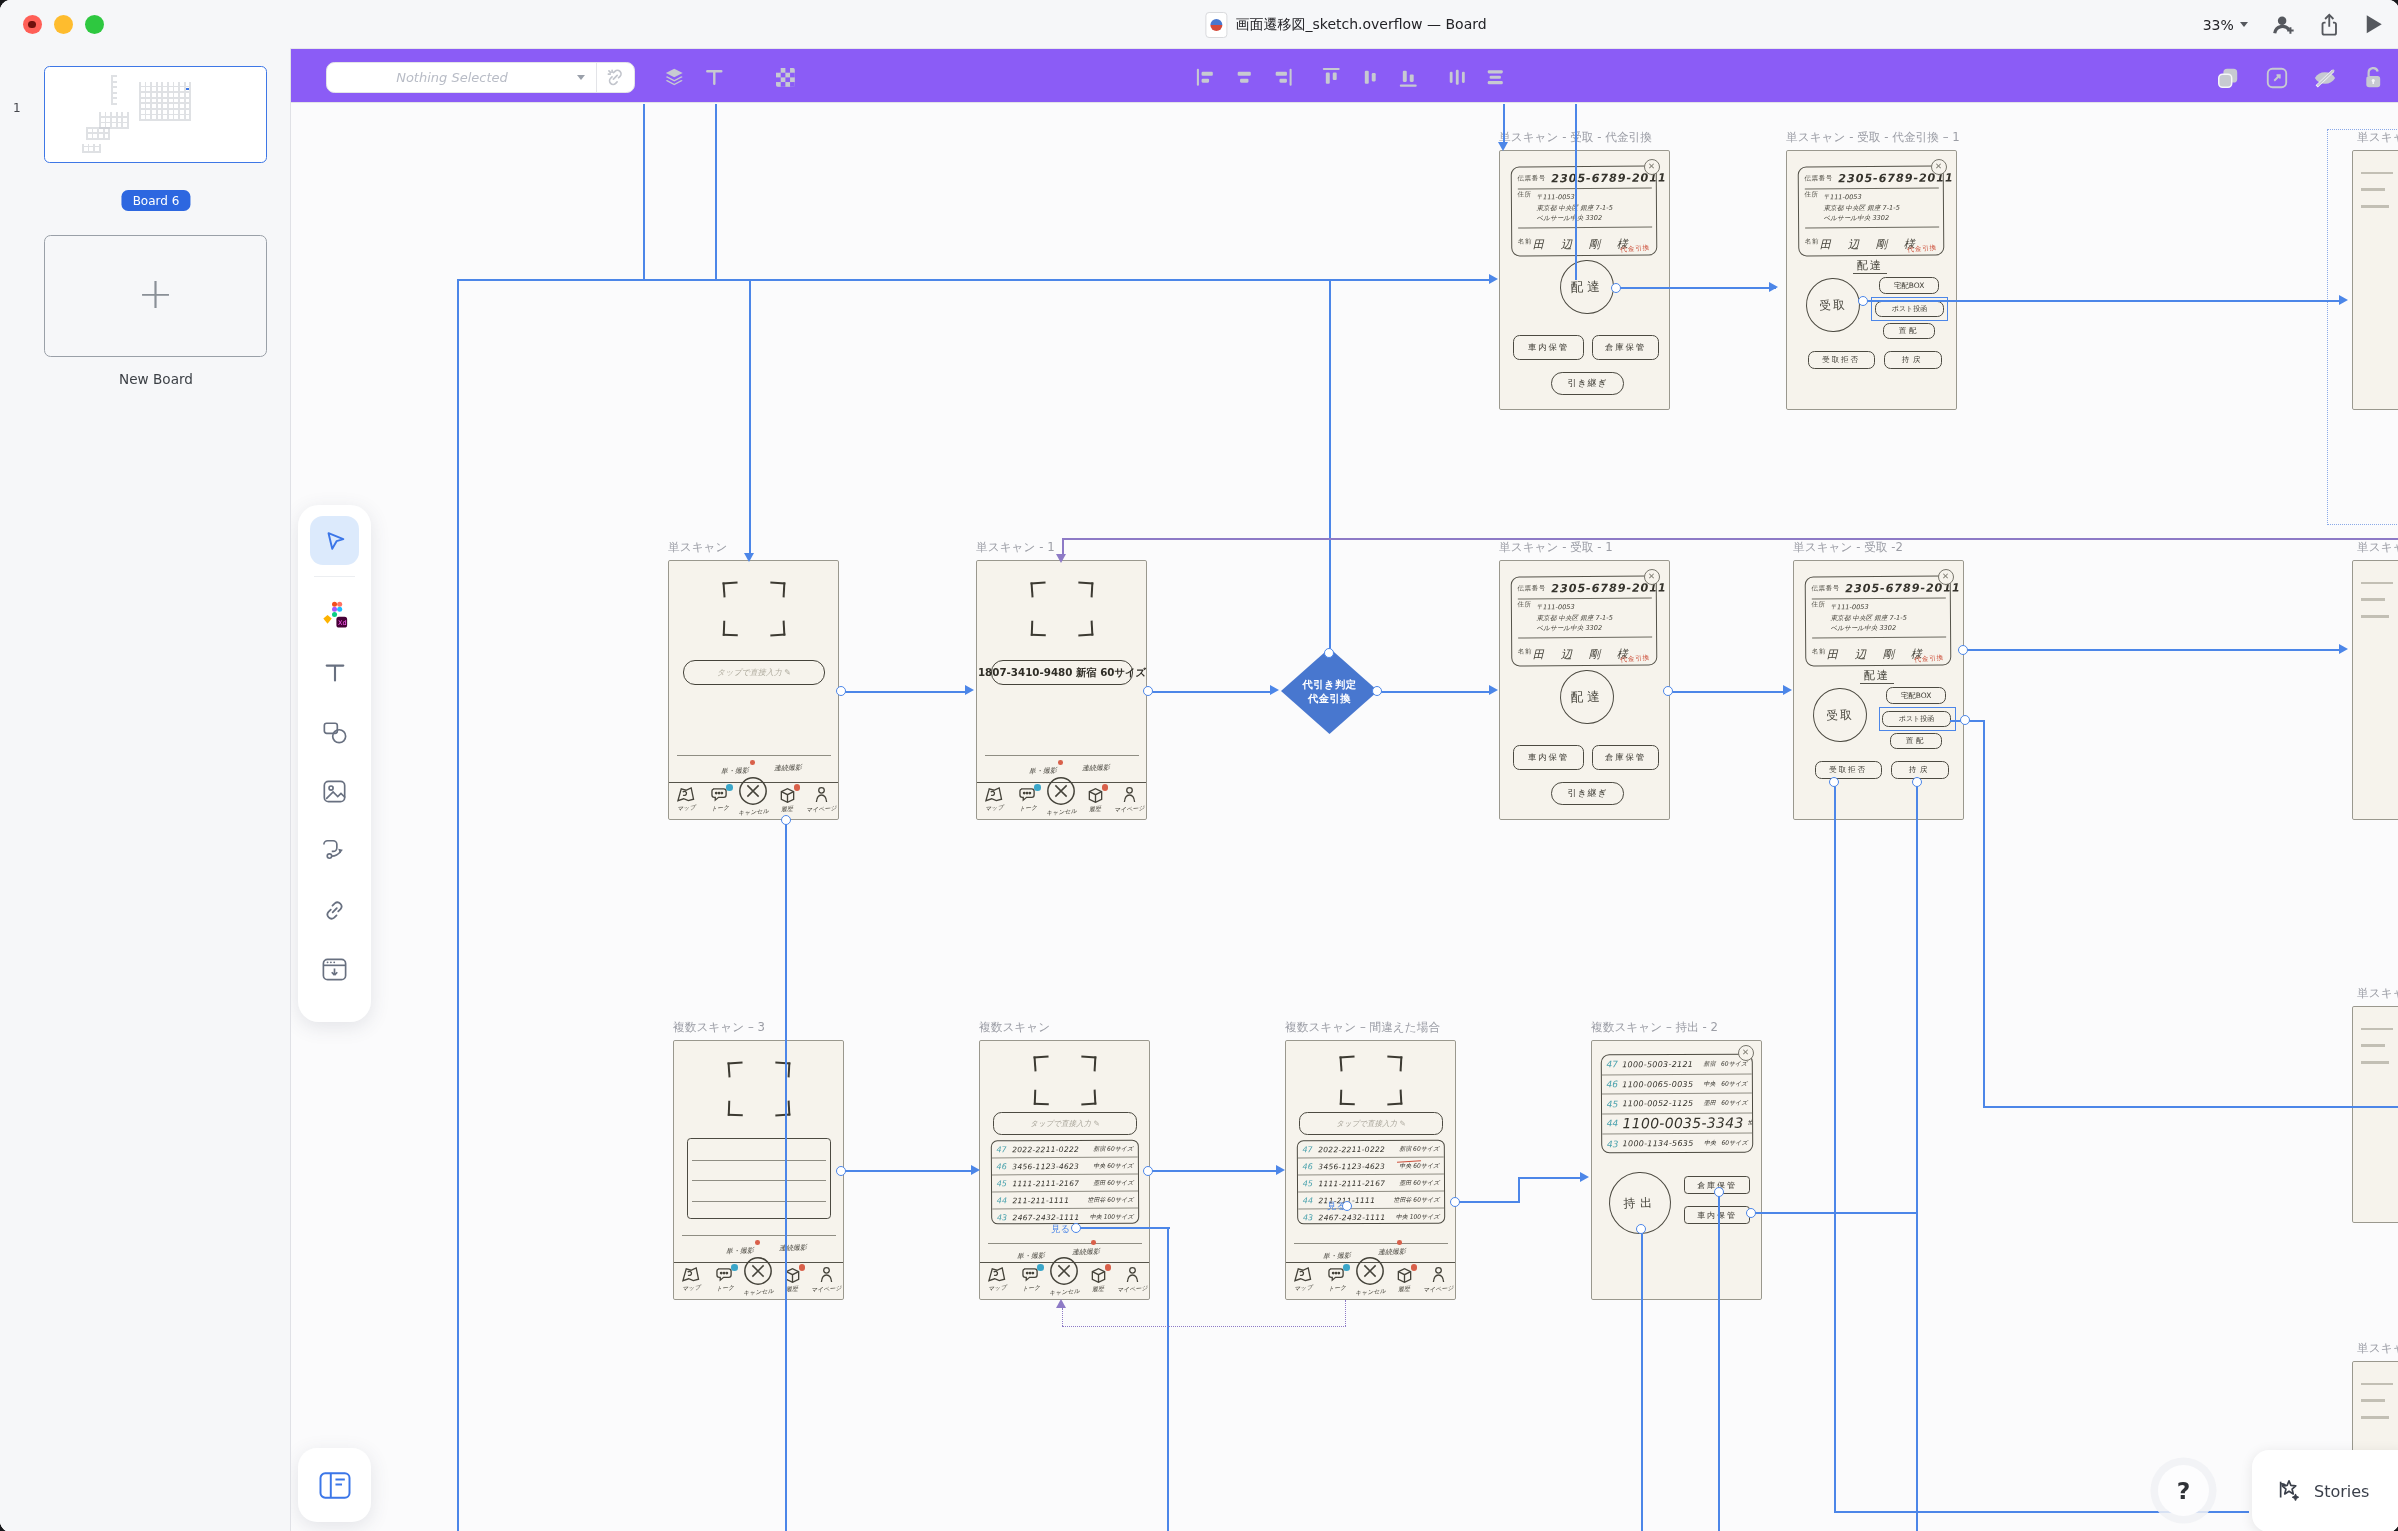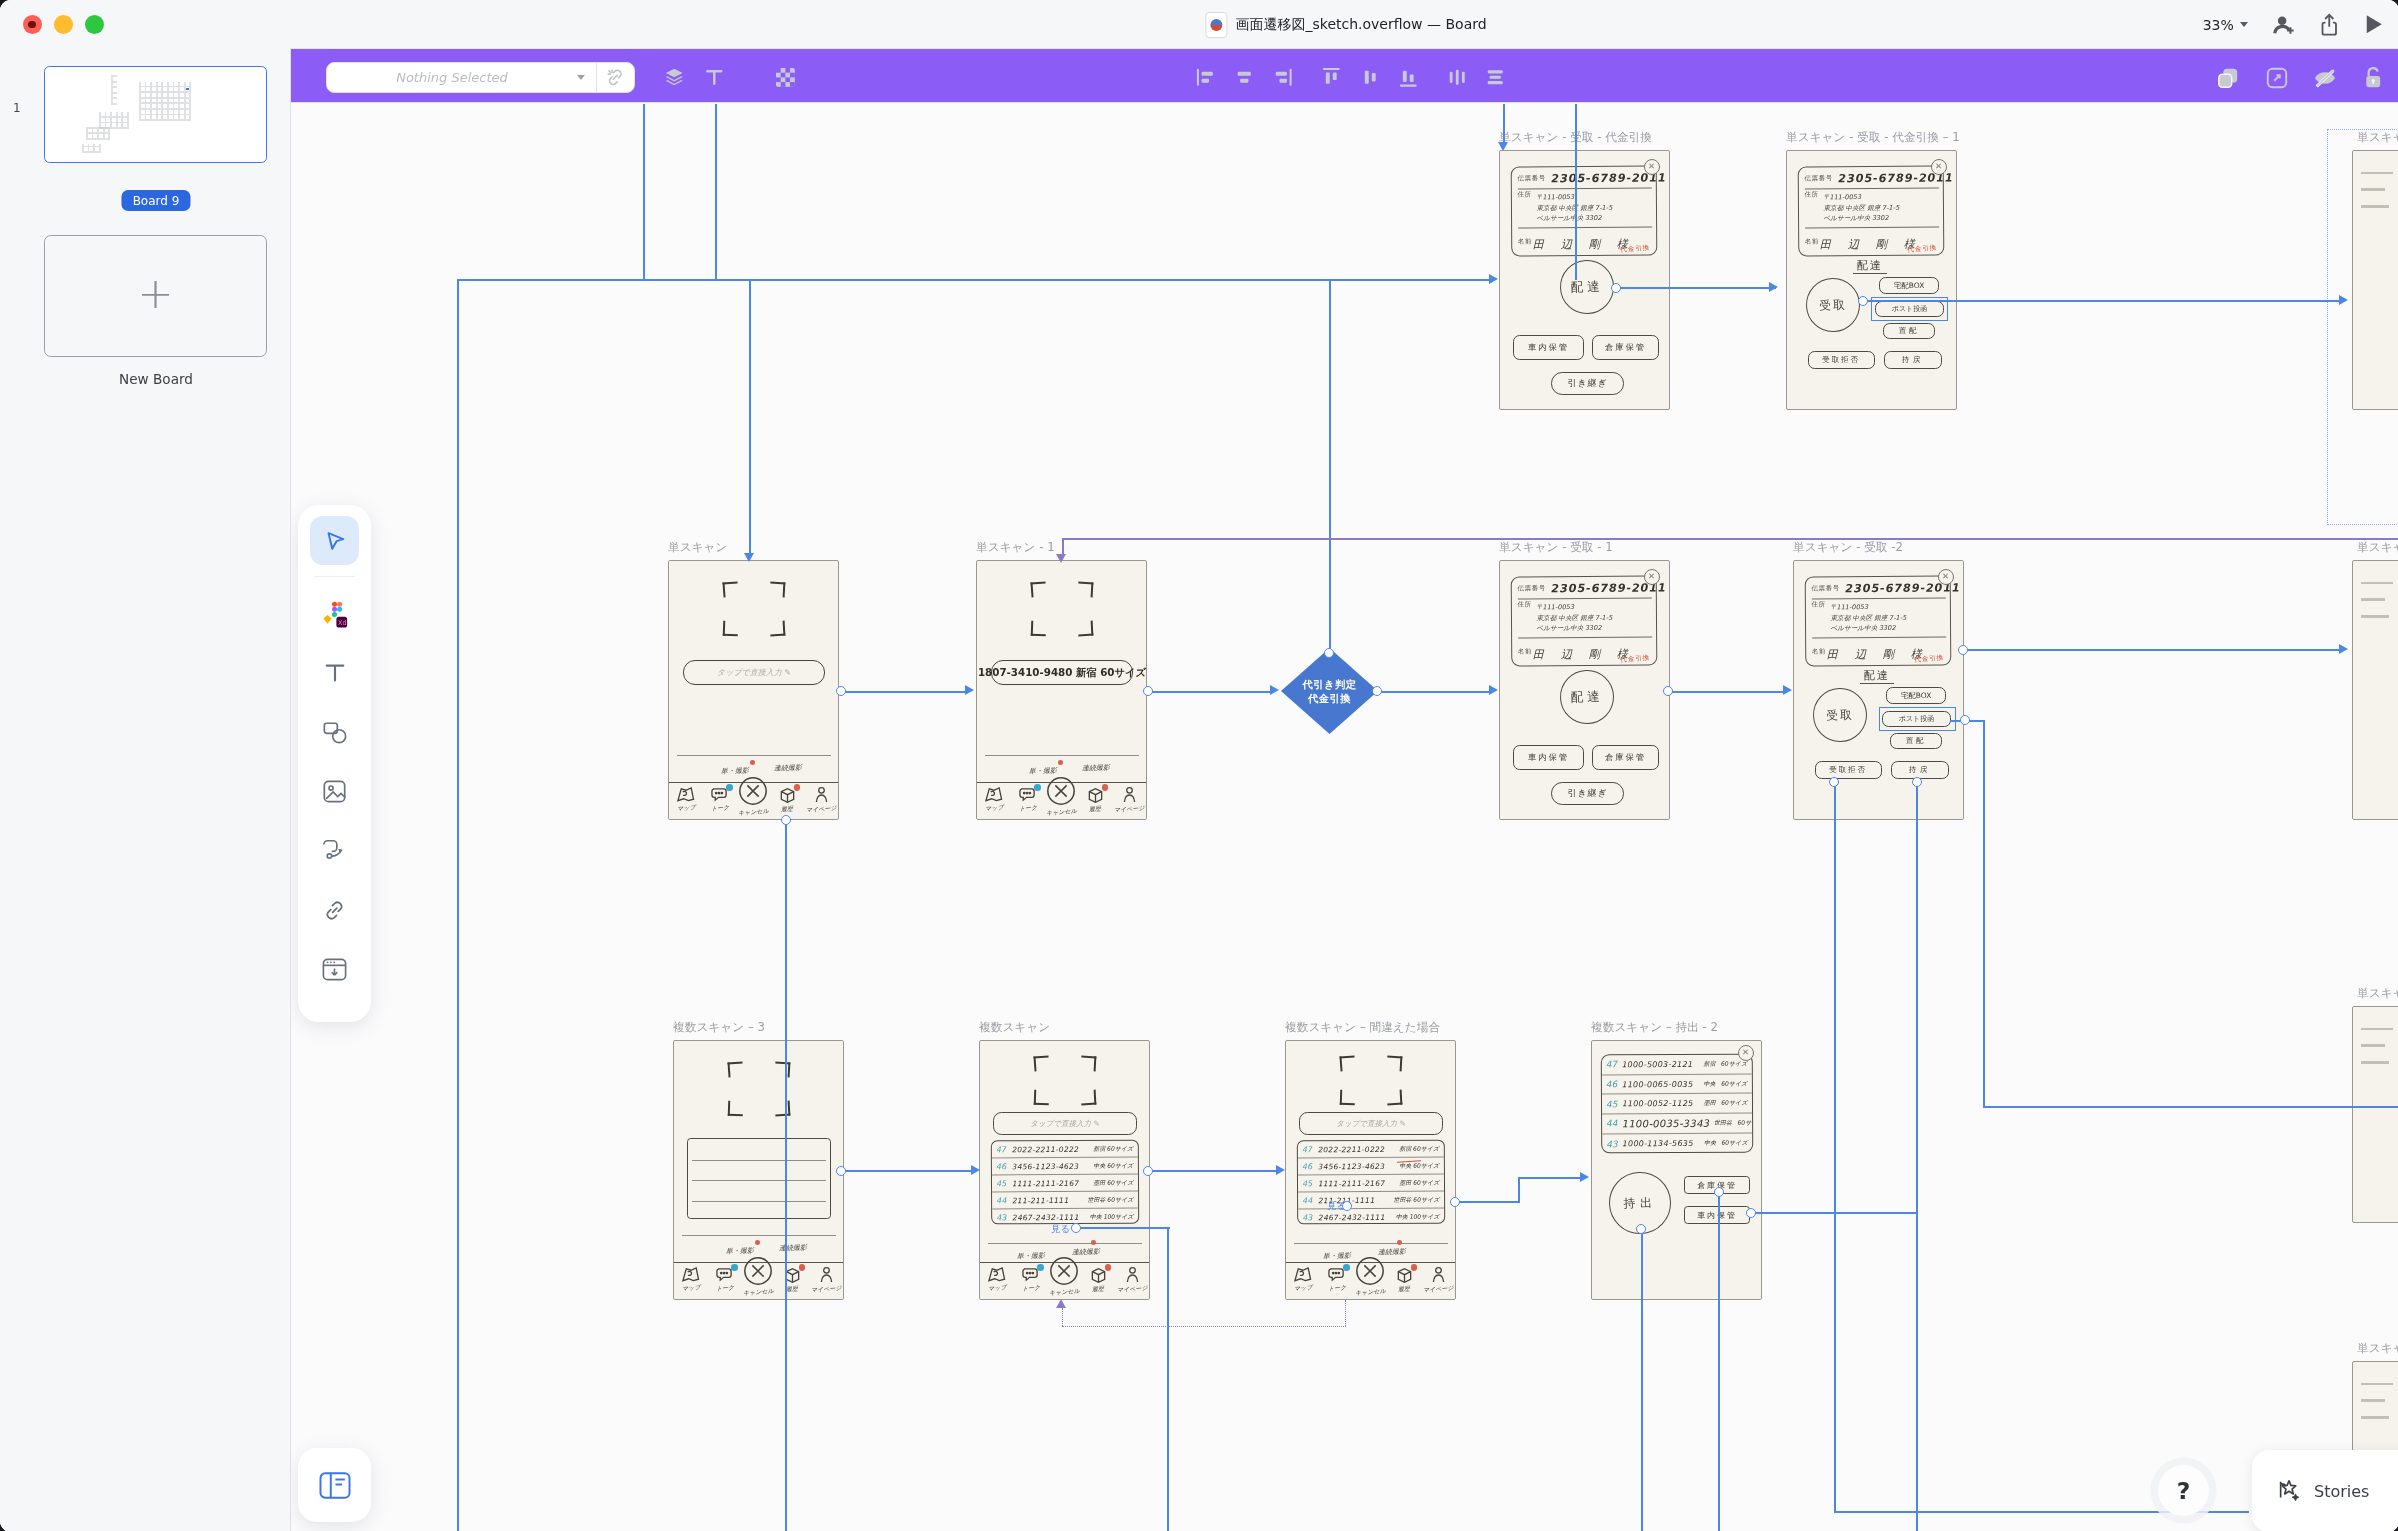--- a/index.html
+++ b/index.html
@@ -635,21 +635,21 @@
             <span class="lmeta" style="margin-left:1.9px">60サイズ</span>
           </div>
         <div class="lr" style="height:19.7px">
             <span class="lno" style="font-size:9px">45</span>
             <span class="lcode" style="font-size:8px">1100-0052-1125</span>
             <span class="lmeta">墨田</span>
             <span class="lmeta" style="margin-left:1.9px">60サイズ</span>
           </div>
         <div class="lr" style="height:19.7px">
             <span class="lno" style="font-size:9px">44</span>
-            <span class="lcode" style="font-size:10px">1100-0035-3343</span>
+            <span class="lcode" style="font-size:14px">1100-0035-3343</span>
             <span class="lmeta">世田谷</span>
             <span class="lmeta" style="margin-left:1.9px">60サイズ</span>
           </div>
         <div class="lr" style="height:19.7px">
             <span class="lno" style="font-size:9px">43</span>
             <span class="lcode" style="font-size:8px">1000-1134-5635</span>
             <span class="lmeta">中央</span>
             <span class="lmeta" style="margin-left:1.9px">60サイズ</span>
           </div>
       </div>
@@ -757,21 +757,21 @@
   <div class="sidebar">
     <div class="pagenum">1</div>
     <div class="thumb">
       <div class="mini" style="left:66px;top:7.5px;width:5.6px;height:30px"></div>
       <div class="mini" style="left:94px;top:15px;width:52px;height:39px"></div>
       <div class="mini" style="left:54px;top:45px;width:30px;height:17px"></div>
       <div class="mini" style="left:41px;top:60px;width:24px;height:13px"></div>
       <div class="mini" style="left:37px;top:77px;width:19px;height:9.4px"></div>
       <div style="position:absolute;left:141px;top:20.6px;width:2.8px;height:2.8px;background:#3e77e6"></div>
     </div>
-    <div class="bbadge">Board 9</div>
+    <div class="bbadge">Board 6</div>
     <div class="newboard">
         <span>+</span>
       </div>
     <div class="nblabel">New Board</div>
   </div>
 
   <div class="toolbar">
     <div class="selpill">
       <span class="ph">Nothing Selected</span>
       <span class="dropcaret"></span>

